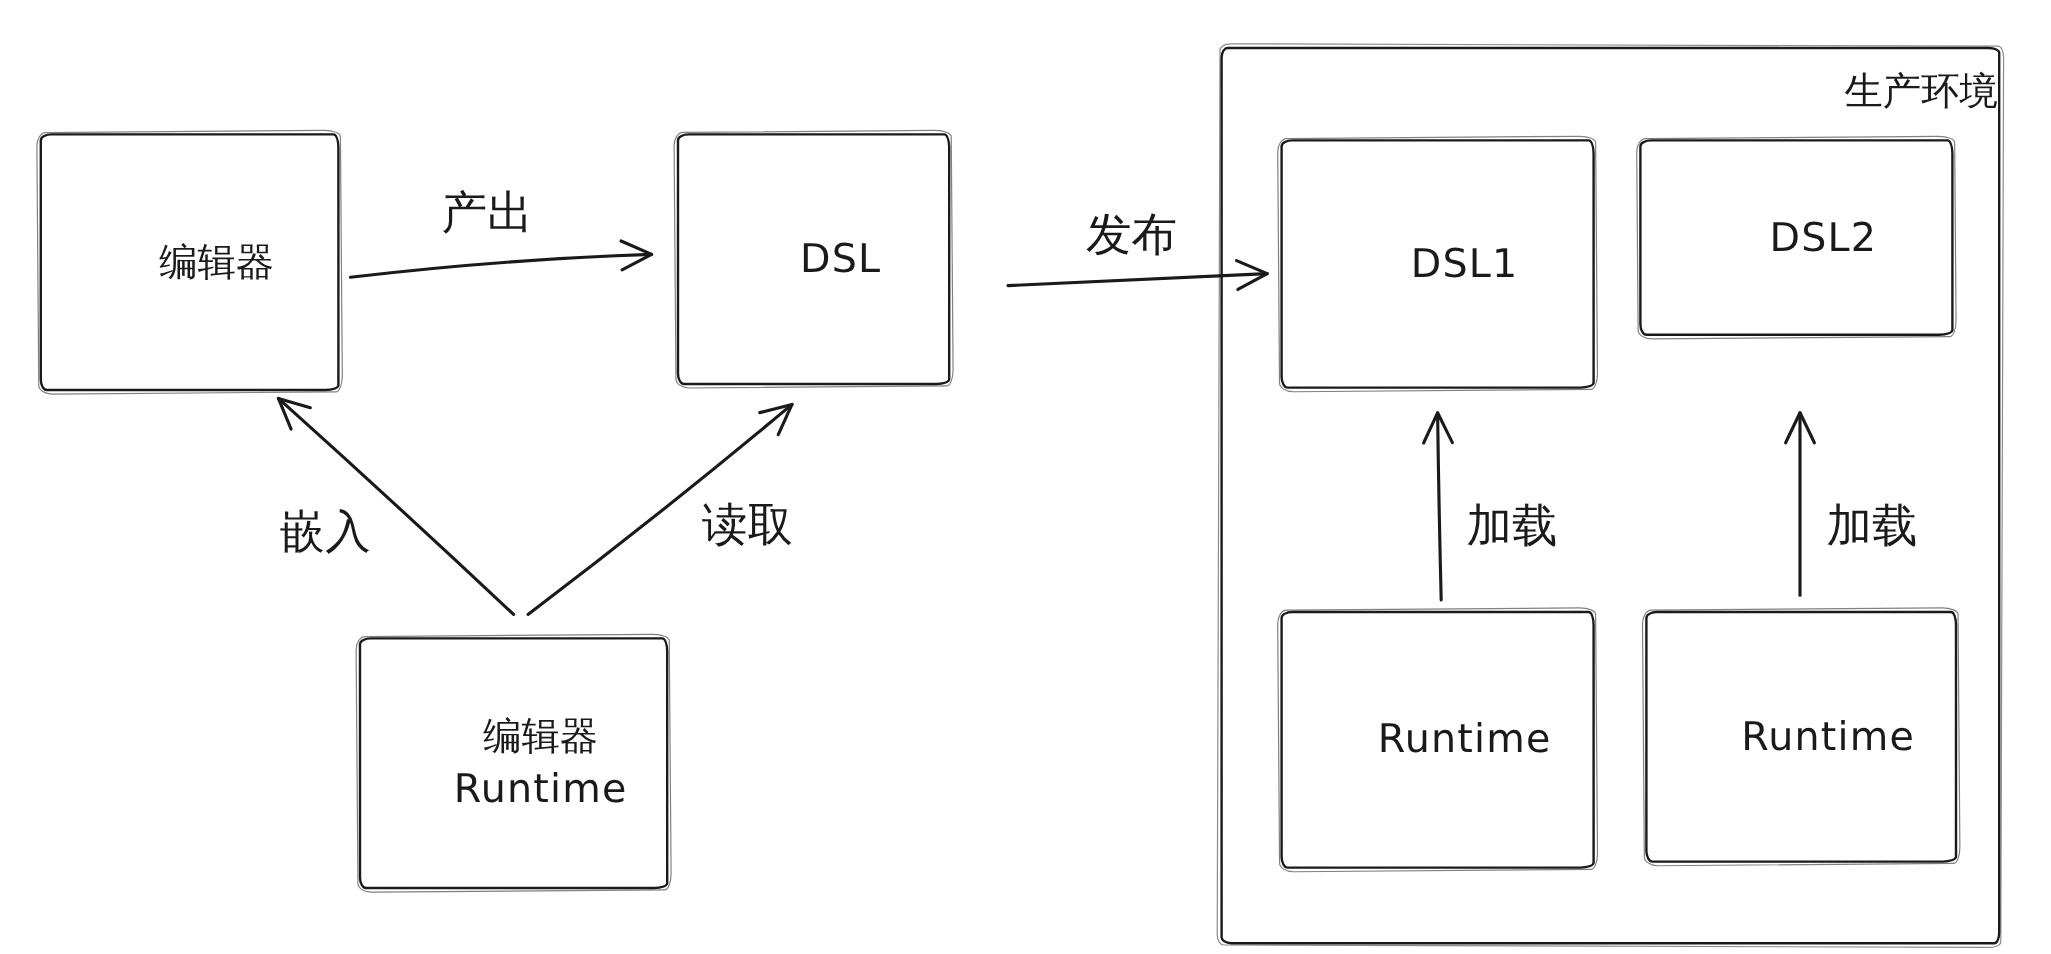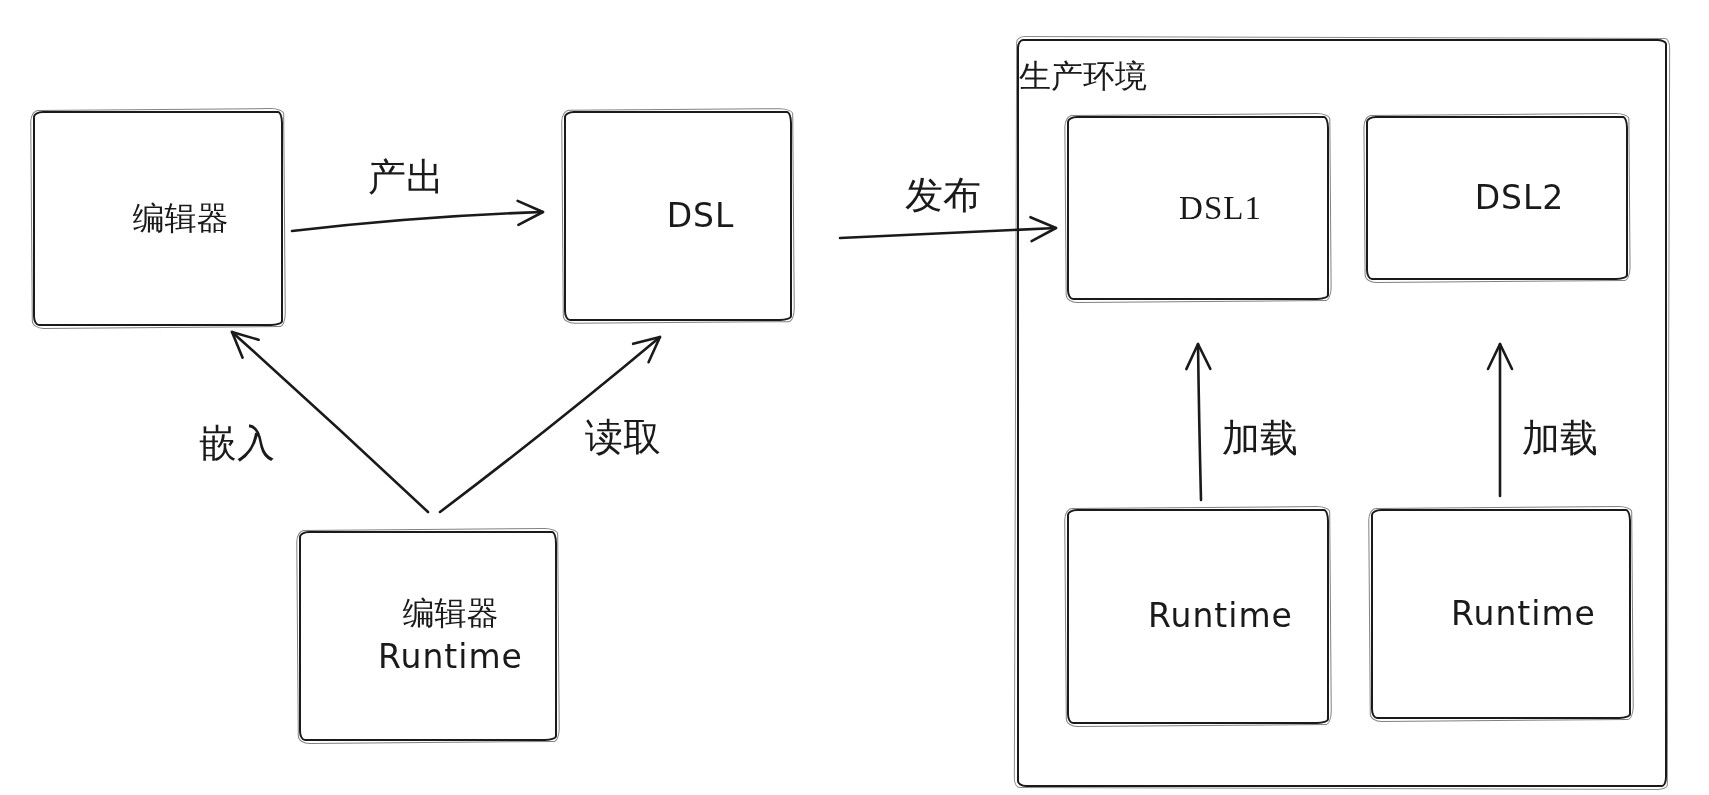--- a/index.html
+++ b/index.html
@@ -60,21 +60,21 @@
     border: 1.4px solid rgba(26,26,26,0.5);
     border-radius: 9px 5px 10px 6px / 6px 10px 5px 9px;
     transform: rotate(0.18deg);
     pointer-events: none;
   }
   .container-title {
     position: absolute;
     top: 14px;
     left: 0;
     width: 100%;
-    text-align: left;
+    text-align: right;
     font-size: 32px;
   }
   .edge-label {
     position: absolute;
     font-size: 38px;
     white-space: nowrap;
     z-index: 3;
   }
   .arrow-layer {
     position: absolute;
@@ -120,36 +120,36 @@
 
   <div class="node latin-label" style="left:564px; top:111px; width:228px; height:210px;">
     <span>DSL</span>
   </div>
 
   <div class="node" style="left:299px; top:531px; width:258px; height:210px;">
     <span>编辑器</span>
     <span class="latin-label">Runtime</span>
   </div>
 
-  <div class="node latin-label" style="left:1067px; top:116px; width:262px; height:184px;font-family:Liberation Serif, serif;">
+  <div class="node latin-label" style="left:1067px; top:116px; width:262px; height:208px;">
     <span>DSL1</span>
   </div>
 
   <div class="node latin-label" style="left:1366px; top:116px; width:262px; height:164px;">
     <span>DSL2</span>
   </div>
 
   <div class="node latin-label" style="left:1067px; top:509px; width:262px; height:215px;">
     <span>Runtime</span>
   </div>
 
   <div class="node latin-label" style="left:1371px; top:509px; width:260px; height:210px;">
     <span>Runtime</span>
   </div>
 
   <div class="edge-label" style="left:368px; top:152px;">产出</div>
   <div class="edge-label" style="left:905px; top:170px;font-family:Liberation Mono, monospace;">发布</div>
-  <div class="edge-label" style="left:199px; top:418px;">嵌入</div>
+  <div class="edge-label" style="left:233px; top:418px;">嵌入</div>
   <div class="edge-label" style="left:585px; top:412px;">读取</div>
   <div class="edge-label" style="left:1222px; top:413px;">加载</div>
   <div class="edge-label" style="left:1522px; top:413px;">加载</div>
 
 </div>
 
 </body></html>

